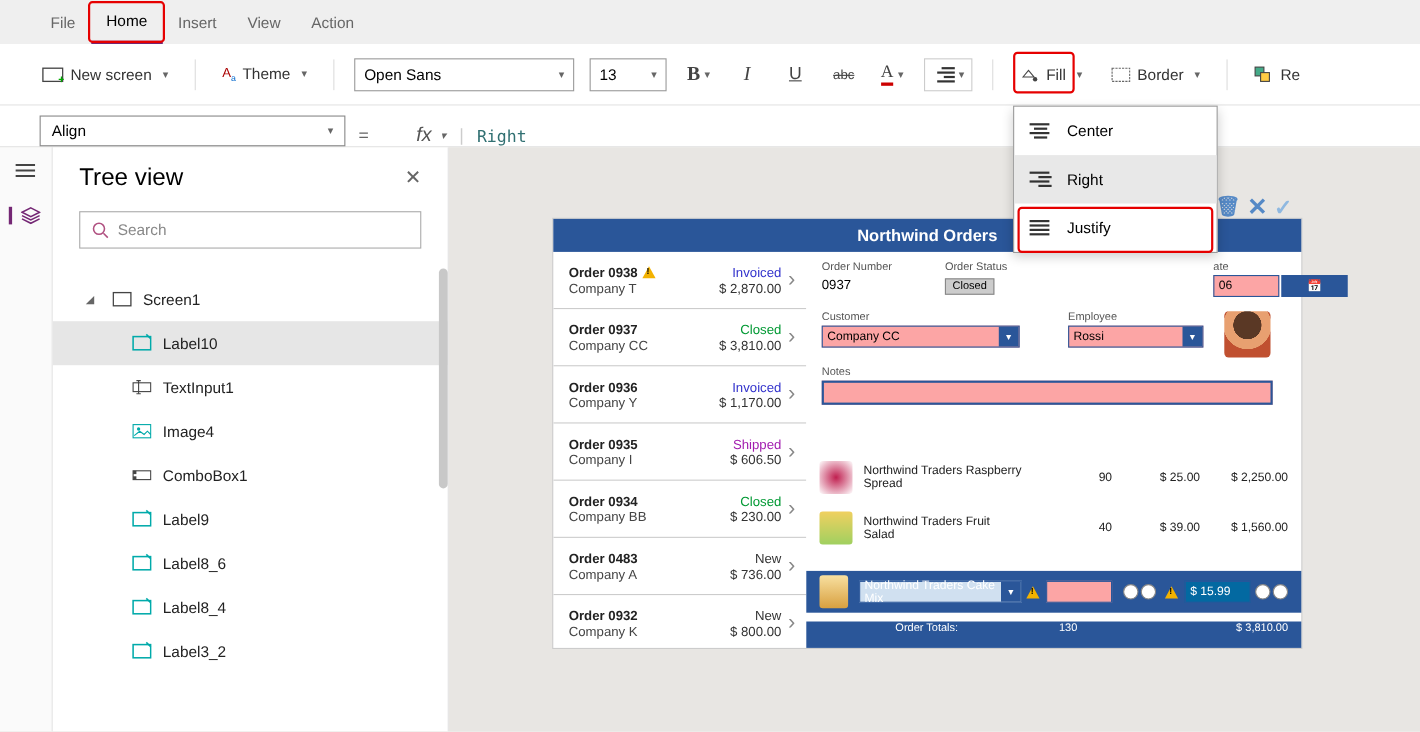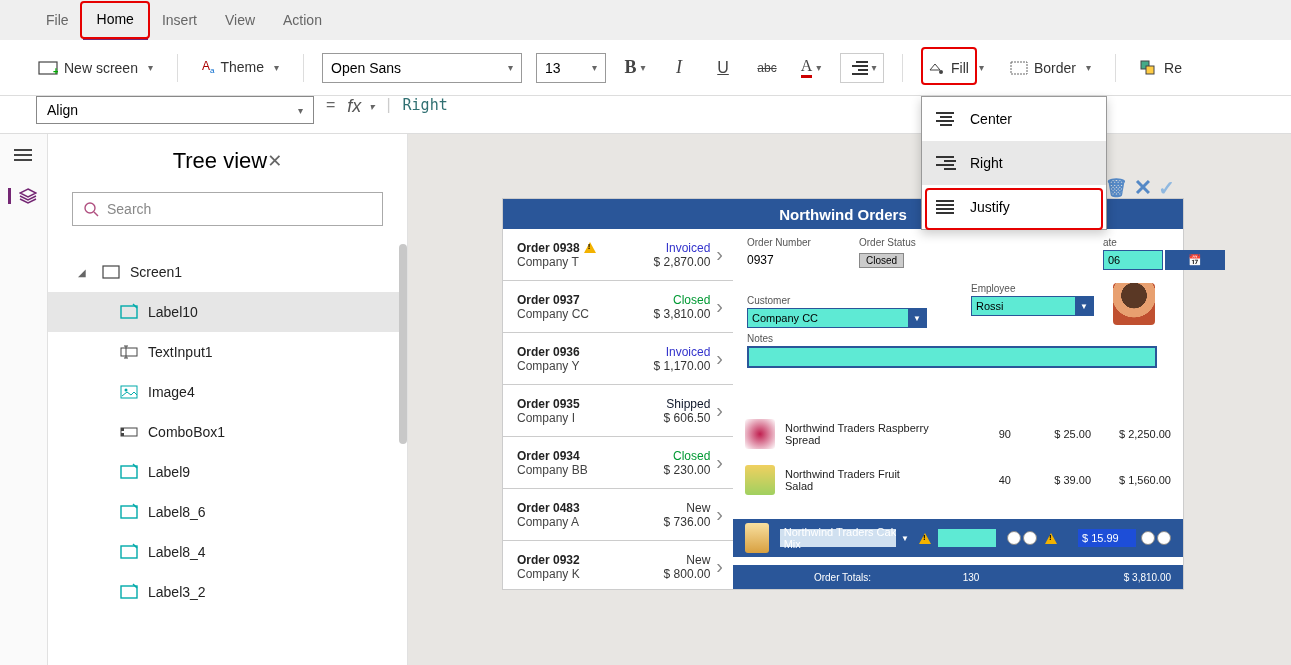--- a/index.html
+++ b/index.html
@@ -12,33 +12,33 @@
 
 
 .ribbon { height: 56px; background: #fff; border-bottom: 1px solid #ddd; display: flex; align-items: center; padding: 0 32px; gap: 14px; }
 .ribbon-btn { display: flex; align-items: center; gap: 6px; font-size: 14px; color: #333; cursor: pointer; padding: 4px 6px; }
 .ribbon-sep { width: 1px; height: 28px; background: #ddd; margin: 0 4px; }
 .ribbon-select { border: 1px solid #999; height: 30px; padding: 0 8px; display: flex; align-items: center; justify-content: space-between; font-size: 14px; background: #fff; }
 .ribbon-icon-btn { width: 30px; height: 30px; display: flex; align-items: center; justify-content: center; cursor: pointer; color: #444; font-size: 16px; }
 .chev { font-size: 10px; color: #666; margin-left: 4px; }
 
 
-.formulabar { height: 38px; background: #fff; border-bottom: 1px solid #ddd; display: flex; align-items: flex-start; padding: 0 36px; gap: 12px; }
+.formulabar { height: 38px; background: #fff; border-bottom: 1px solid #ddd; display: flex; align-items: flex-end; padding: 0 36px; gap: 12px; }
 .property-select { border: 1px solid #888; height: 28px; width: 278px; display: flex; align-items: center; justify-content: space-between; padding: 0 10px; font-size: 14px; }
-.fx-label { font-style: italic; font-family: "Cambria Math", serif; font-size: 18px; color: #555; display: flex; align-items: center; gap: 4px; }
+.fx-label { font-style: italic; font-family: "Cambria Math", serif; font-size: 18px; color: #555; display: flex; align-items: center; gap: 4px; margin-left: 31px; }
 .formula-value { color: #317072; font-size: 15px; font-family: Consolas, monospace; }
 
 
 .leftrail { position: absolute; left: 0; top: 134px; width: 48px; bottom: 0; background: #fafafa; border-right: 1px solid #e1e1e1; display: flex; flex-direction: column; align-items: center; padding-top: 14px; gap: 24px; }
 .rail-icon { width: 20px; height: 16px; cursor: pointer; color: #444; }
 .rail-icon.active { color: #742774; border-left: 3px solid #742774; margin-left: -3px; padding-left: 8px; width: 28px; }
 
 
 .treepanel { position: absolute; left: 48px; top: 134px; width: 360px; bottom: 0; background: #fff; border-right: 1px solid #e1e1e1; padding-top: 14px; }
-.treeheader { display: flex; align-items: center; justify-content: center; padding: 0 24px; }
+.treeheader { display: flex; align-items: center; justify-content: space-between; padding: 0 24px; }
 .treeheader h2 { margin: 0; font-weight: 400; font-size: 22px; }
 .searchbox { margin: 18px 24px; border: 1px solid #aaa; height: 34px; display: flex; align-items: center; padding: 0 10px; gap: 8px; color: #888; font-size: 14px; }
 .tree { padding: 8px 0; position: relative; }
 .tree-scroll { position: absolute; right: 0; top: 0; width: 8px; height: 200px; background: #c8c8c8; border-radius: 4px; }
 .tree-item { display: flex; align-items: center; height: 40px; padding-left: 72px; gap: 10px; font-size: 14px; color: #222; cursor: pointer; }
 .tree-item.root { padding-left: 48px; }
 .tree-item.selected { background: #e6e6e6; }
 .tree-item .caret { width: 10px; font-size: 10px; color: #666; margin-left: -18px; margin-right: 4px; }
 .tree-item .ctrl-icon { width: 18px; height: 18px; display: inline-flex; align-items: center; justify-content: center; }
 .tree-item .ctrl-icon svg { width: 18px; height: 18px; }
@@ -51,46 +51,46 @@
 
 .orders-list { position: absolute; left: 0; top: 30px; width: 230px; bottom: 0; overflow: hidden; }
 .order-row { height: 52px; border-bottom: 1px solid #ccc; display: flex; align-items: center; padding: 0 10px 0 14px; font-size: 12px; }
 .order-col1 { flex: 1; }
 .order-title { font-weight: 600; color: #222; display: flex; align-items: center; gap: 4px; }
 .order-sub { color: #444; }
 .order-col2 { text-align: right; }
 .order-status { font-size: 12px; }
 .status-invoiced { color: #3333cc; }
 .status-closed { color: #009933; }
-.status-shipped { color: #0f172a; margin-left: 24px; }
+.status-shipped { color: #a21caf; margin-left: 24px; }
 .status-new { color: #333; }
 .order-amount { color: #333; }
 .order-arrow { color: #888; font-size: 20px; margin-left: 6px; }
 
 
 .detail { position: absolute; left: 230px; top: 30px; right: 0; bottom: 0; }
 .detail-topicons { position: absolute; right: 8px; top: -24px; display: flex; gap: 6px; color: #5589c6; font-size: 18px; align-items: center; }
 .field-group { position: absolute; }
 .field-group label { display: block; font-size: 10px; color: #555; margin-bottom: 2px; }
-.field-input { border: 1px solid #2a5699; height: 20px; min-width: 60px; display: flex; align-items: center; padding: 0 4px; font-size: 11px; background: #5eead4; }
+.field-input { border: 1px solid #2a5699; height: 20px; min-width: 60px; display: flex; align-items: center; padding: 0 4px; font-size: 11px; background: #fca5a5; }
 .dropdown { position: relative; }
 .dropdown .dd-arrow { position: absolute; right: 0; top: 0; width: 18px; height: 100%; background: #2a5699; color: #fff; display: flex; align-items: center; justify-content: center; font-size: 8px; }
 .badge-closed { background: #ccc; border: 1px solid #888; padding: 1px 6px; font-size: 10px; }
 .avatar { width: 42px; height: 42px; border-radius: 4px; background: radial-gradient(circle at 50% 30%, #5a3825 35%, #e8a070 36% 60%, #c05030 61%); }
 
 
 .lines-header { position: absolute; left: 0; right: 0; top: 164px; height: 20px; background: #2a5699; color: #fff; font-size: 10px; display: flex; align-items: center; padding: 0 12px; }
 .lh-prod { flex: 1; }
 .lh-qty, .lh-up, .lh-ext { width: 80px; text-align: right; }
 .line-row { position: absolute; left: 0; right: 0; height: 42px; display: flex; align-items: center; padding: 0 12px; font-size: 11px; color: #222; }
 .line-img { width: 30px; height: 30px; border-radius: 3px; margin-right: 10px; }
 .line-name { flex: 1; }
 .line-num { width: 80px; text-align: right; }
 .line-band { background: #2a5699; color: #fff; }
-.line-totals { position: absolute; left: 0; right: 0; bottom: 0; height: 18px; background: #2a5699; color: #fff; font-size: 10px; display: flex; align-items: center; padding: 12px 12px; }
+.line-totals { position: absolute; left: 0; right: 0; bottom: 0; height: 18px; background: #2a5699; color: #fff; font-size: 10px; display: flex; align-items: flex-end; padding: 12px 12px; }
 
 
 .align-popup { position: absolute; width: 186px; background: #fff; border: 1px solid #999; box-shadow: 0 4px 10px rgba(0,0,0,.2); z-index: 50; }
 .align-item { height: 44px; display: flex; align-items: center; gap: 14px; padding: 0 14px; font-size: 14px; cursor: pointer; }
 .align-item.selected { background: #e8e8e8; }
 .align-glyph { width: 20px; display: flex; flex-direction: column; gap: 2px; }
 .align-glyph span { height: 2px; background: #333; }
 
 .warn-icon { display: inline-block; width: 0; height: 0; border-left: 6px solid transparent; border-right: 6px solid transparent; border-bottom: 11px solid #f3b200; position: relative; }
 .warn-icon::after { content: "!"; position: absolute; left: -2px; top: 0px; font-size: 8px; color: #000; font-weight: bold; }
@@ -419,21 +419,21 @@
         <label>Order Status</label>
         <span class="badge-closed">Closed</span>
       </div>
       <div class="field-group" style="left:370px;top:8px">
         <label>ate</label>
         <div style="display:flex;gap:2px">
           <span class="field-input" style="width:28px">06</span>
           <span class="field-input" style="width:16px;background:#2a5699;color:#fff;justify-content:center">📅</span>
         </div>
       </div>
-      <div class="field-group" style="left:14px;top:66px;width:190px">
+      <div class="field-group" style="left:14px;top:54px;width:190px">
         <label>Customer</label>
         <div class="field-input dropdown" style="width:180px">
           <span>Company CC</span>
           <span class="dd-arrow">▼</span>
         </div>
       </div>
       <div class="field-group" style="left:238px;top:54px;width:130px">
         <label>Employee</label>
         <div class="field-input dropdown" style="width:123px">
           <span>Rossi</span>
@@ -470,21 +470,21 @@
           <span>Northwind Traders Cake Mix</span>
           <span class="dd-arrow">▼</span>
         </div>
         <span class="warn-icon" style="margin-left:4px"></span>
         <div class="field-input" style="width:38px;margin-left:6px"></div>
         <div style="margin-left:10px;display:flex;gap:2px">
             <span style="width:14px;height:14px;border:1px solid #888;border-radius:50%;background:#fff"></span>
             <span style="width:14px;height:14px;border:1px solid #888;border-radius:50%;background:#fff"></span>
           </div>
         <span class="warn-icon" style="margin-left:8px"></span>
-        <div class="field-input" style="width:46px;margin-left:20px;background:#1d4ed8">$ 15.99</div>
+        <div class="field-input" style="width:46px;margin-left:6px;background:#0369a1">$ 15.99</div>
         <div style="margin-left:4px;display:flex;gap:2px">
             <span style="width:14px;height:14px;border:1px solid #888;border-radius:50%;background:#fff"></span>
             <span style="width:14px;height:14px;border:1px solid #888;border-radius:50%;background:#fff"></span>
           </div>
       </div>
       <div class="line-totals">
         <span style="flex:1;text-align:right;padding-right:60px">Order Totals:</span>
         <span style="width:80px;text-align:center">130</span>
         <span style="width:80px"></span>
         <span style="width:80px;text-align:right">$ 3,810.00</span>

